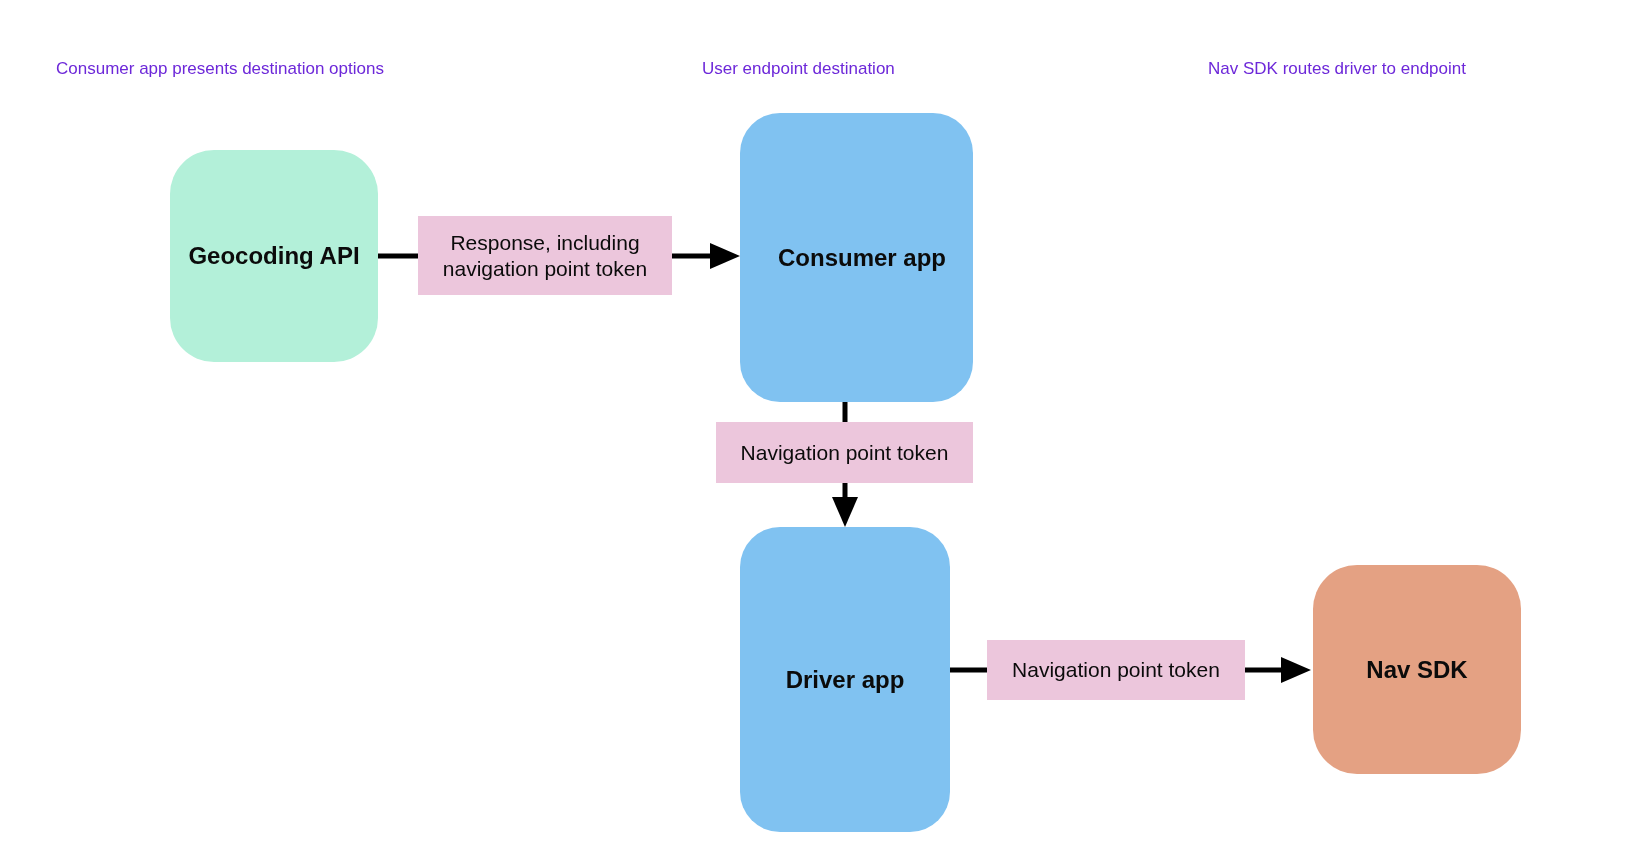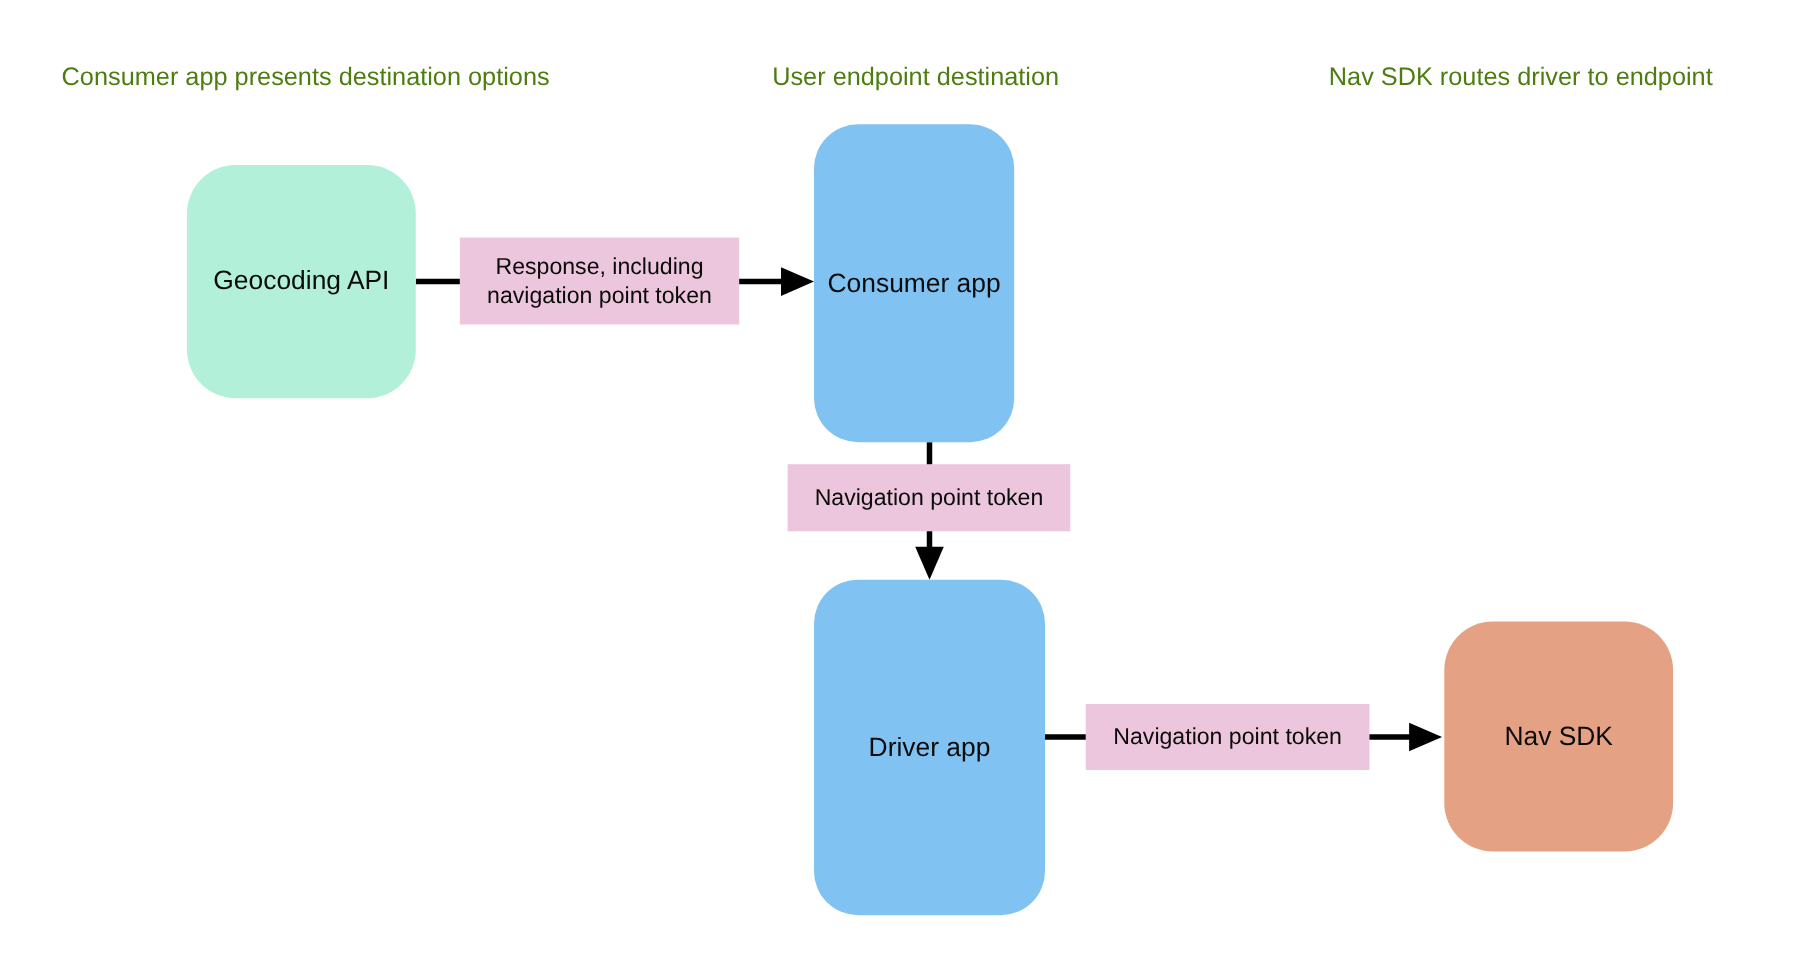--- a/index.html
+++ b/index.html
@@ -20,51 +20,52 @@
     position: absolute;
     left: 0;
     top: 0;
     width: 1646px;
     height: 868px;
     z-index: 0;
   }
   .col-header {
     position: absolute;
     top: 55px;
-    font-size: 23px;
+    font-size: 17px;
     line-height: 28px;
-    color: #4d7c0f;
+    color: #6d28d9;
     white-space: nowrap;
     z-index: 1;
   }
   .col-header.h1 { left: 56px; }
   .col-header.h2 { left: 702px; }
   .col-header.h3 { left: 1208px; }
   .node {
     position: absolute;
     display: flex;
     align-items: center;
     justify-content: center;
     text-align: center;
     font-size: 24px;
-    font-weight: 400;
+    font-weight: 700;
     color: #0b0b0b;
     z-index: 2;
   }
   .node.geocoding {
     left: 170px; top: 150px;
     width: 208px; height: 212px;
     border-radius: 44px;
     background: #b3f0d9;
   }
   .node.consumer {
     left: 740px; top: 113px;
-    width: 182px; height: 289px;
+    width: 222px; height: 289px;
     border-radius: 40px;
     background: #80c2f1;
+    padding-left: 11px;
   }
   .node.driver {
     left: 740px; top: 527px;
     width: 210px; height: 305px;
     border-radius: 40px;
     background: #80c2f1;
   }
   .node.navsdk {
     left: 1313px; top: 565px;
     width: 208px; height: 209px;

